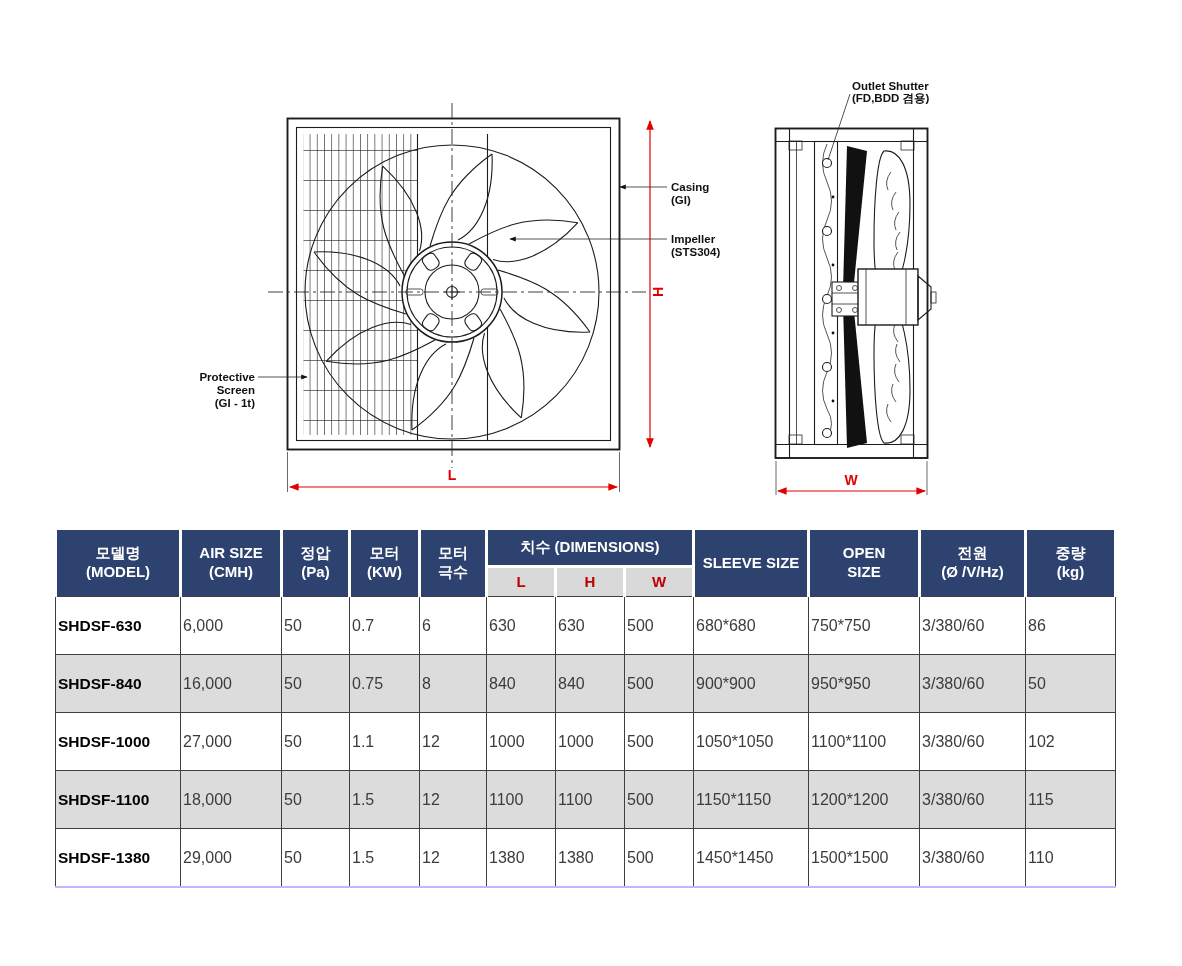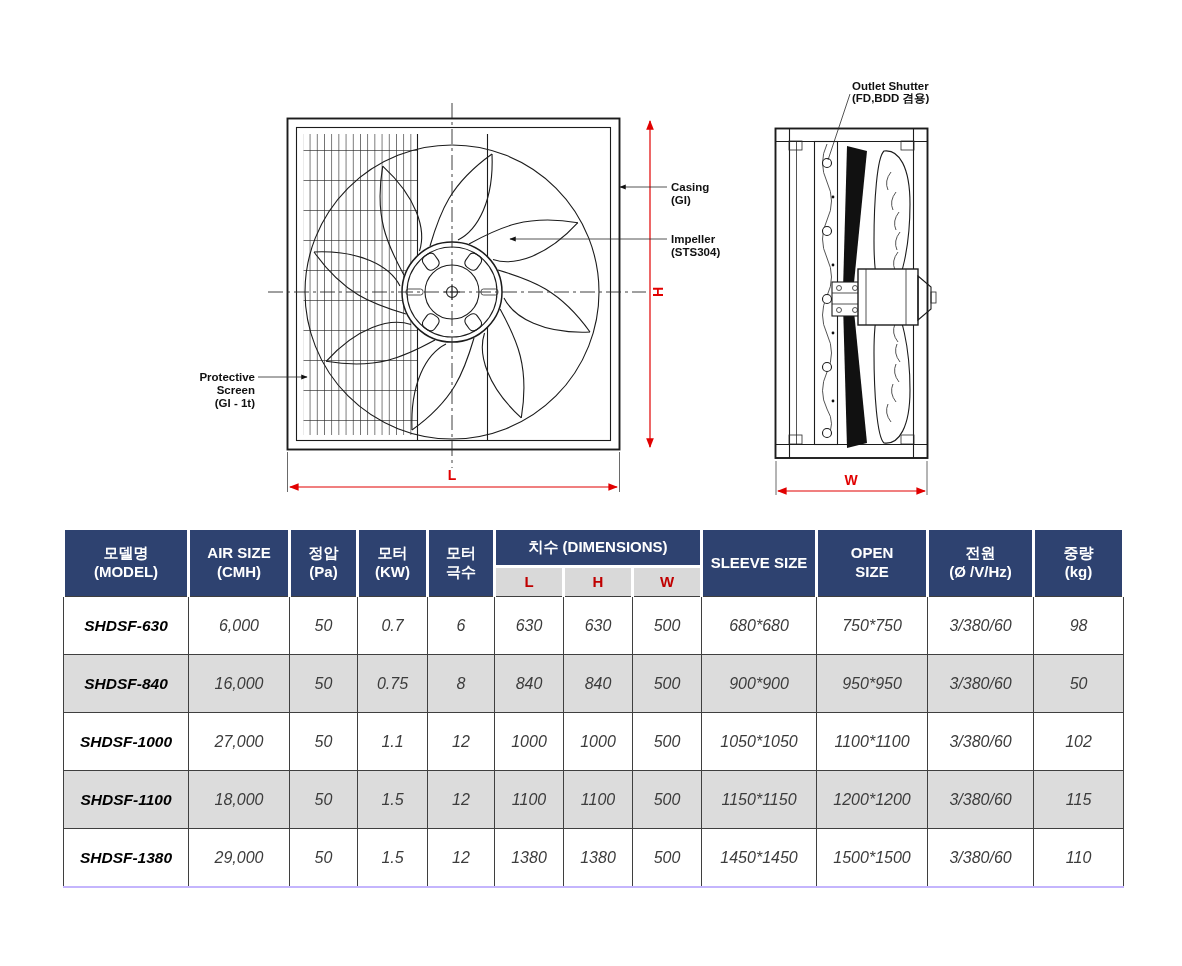--- a/index.html
+++ b/index.html
@@ -27,40 +27,40 @@
   .whitefill{fill:#ffffff;}
   .cl{stroke:#2a2a2a;stroke-width:0.9;stroke-dasharray:15 4 3 4;fill:none;}
   .redline{stroke:var(--dim);stroke-width:1.2;fill:none;}
   .ext{stroke:#444;stroke-width:0.8;fill:none;}
   text.callout{font:bold 11.5px "Liberation Sans","DejaVu Sans",sans-serif;fill:#111;}
   text.dim{font:bold 14px "Liberation Sans","DejaVu Sans",sans-serif;fill:var(--dim);}
   #ar path{fill:var(--dim);}
   #ab path{fill:#111;}
   
   table.spec{
-    position:absolute;left:62px;top:527px;width:1060px;
+    position:absolute;left:54px;top:527px;width:1060px;
     border-collapse:collapse;table-layout:fixed;
   }
   table.spec th{
     background:var(--header-bg);color:var(--header-text);
     font-weight:bold;font-size:15px;line-height:1.25;
     text-align:center;vertical-align:middle;
     border:3px solid #ffffff;border-bottom:none;
     white-space:pre-line;padding:2px 1px;
   }
   table.spec thead tr.toprow{height:38px;}
   table.spec thead tr.subrow{height:30px;}
   table.spec tr.subrow th{
     background:var(--sub-bg);color:var(--sub-text);font-size:15px;
   }
   table.spec td{
     border:1.2px solid var(--grid);
-    text-align:center;vertical-align:middle;
+    text-align:left;vertical-align:middle;
     font-size:16px;color:var(--body-text);
-    height:57px;background:#ffffff;padding:0 2px;font-style:italic;
+    height:57px;background:#ffffff;padding:0 2px;
   }
   table.spec tr.alt td{background:var(--alt-bg);}
   table.spec td.model{font-weight:bold;color:#000;font-size:15.5px;}
   table.spec tbody tr:last-child td{border-bottom:2px solid #c4b5fd;}
 </style>
 </head>
 <body>
 
 <svg class="drawing" width="1182" height="516" viewBox="0 0 1182 516">
   <defs>
@@ -280,21 +280,21 @@
         <td>6,000</td>
         <td>50</td>
         <td>0.7</td>
         <td>6</td>
         <td>630</td>
         <td>630</td>
         <td>500</td>
         <td>680*680</td>
         <td>750*750</td>
         <td>3/380/60</td>
-        <td>98</td>
+        <td>86</td>
       </tr>
       <tr class="alt">
         <td class="model">SHDSF-840</td>
         <td>16,000</td>
         <td>50</td>
         <td>0.75</td>
         <td>8</td>
         <td>840</td>
         <td>840</td>
         <td>500</td>

